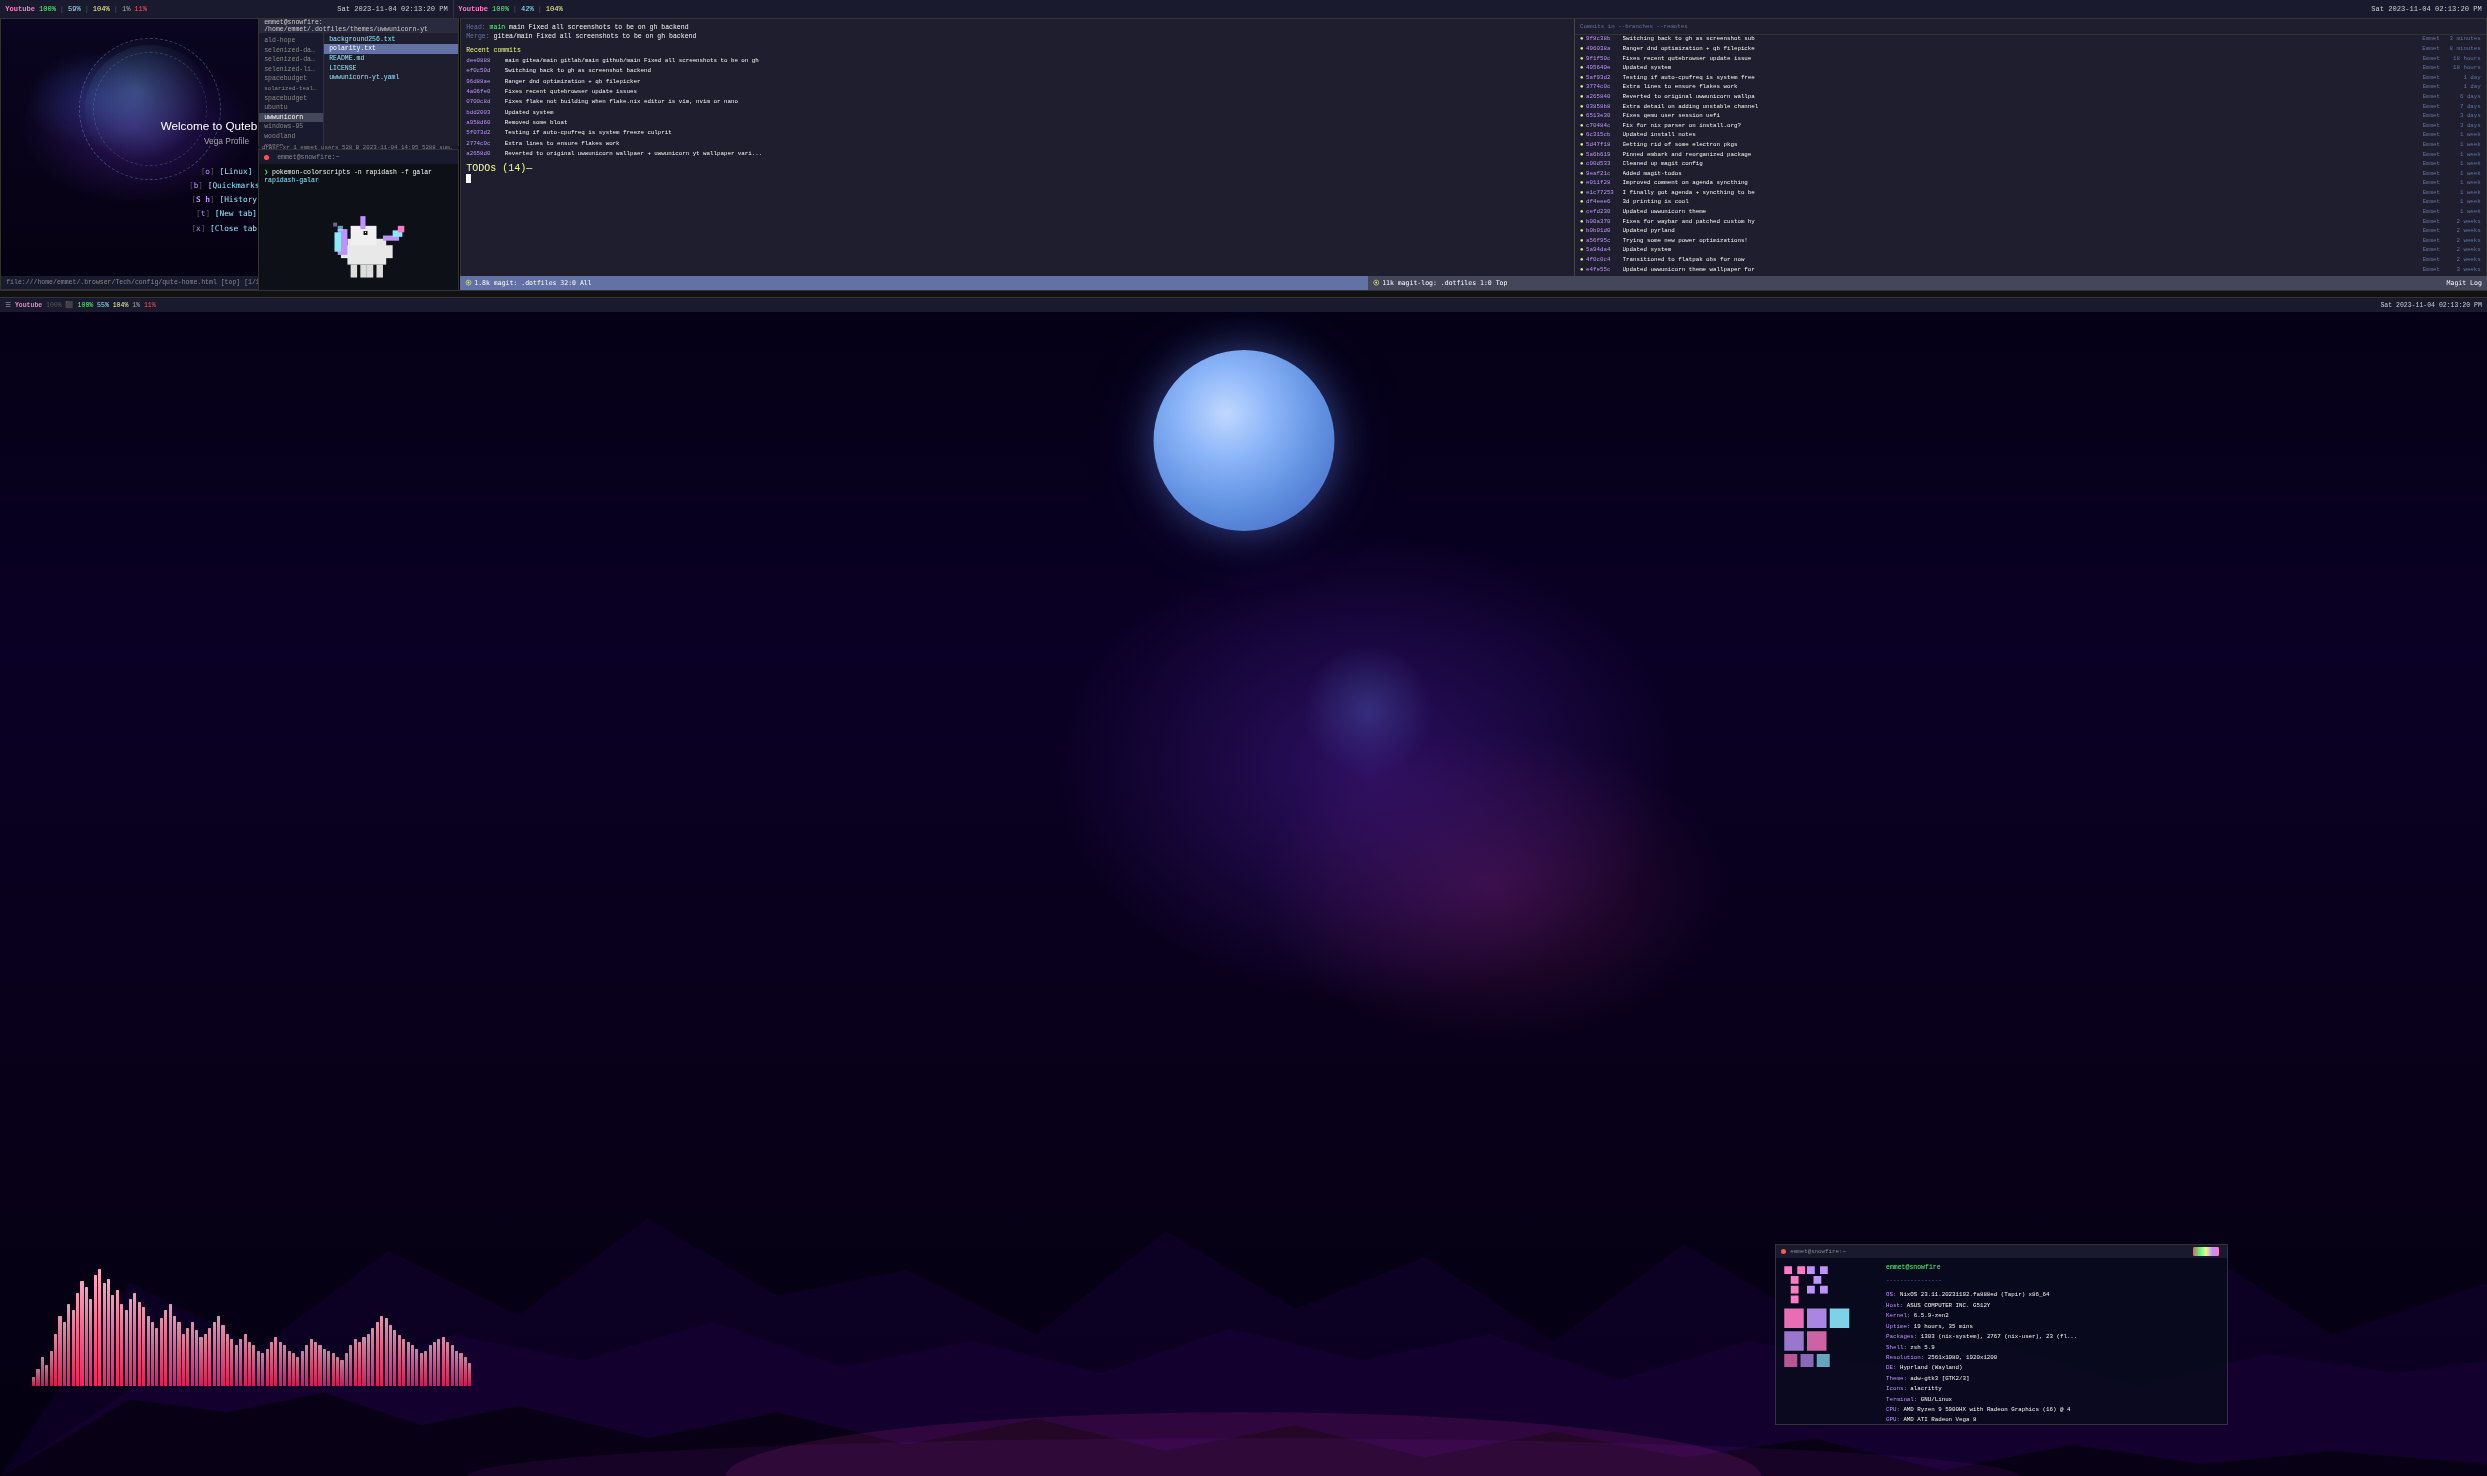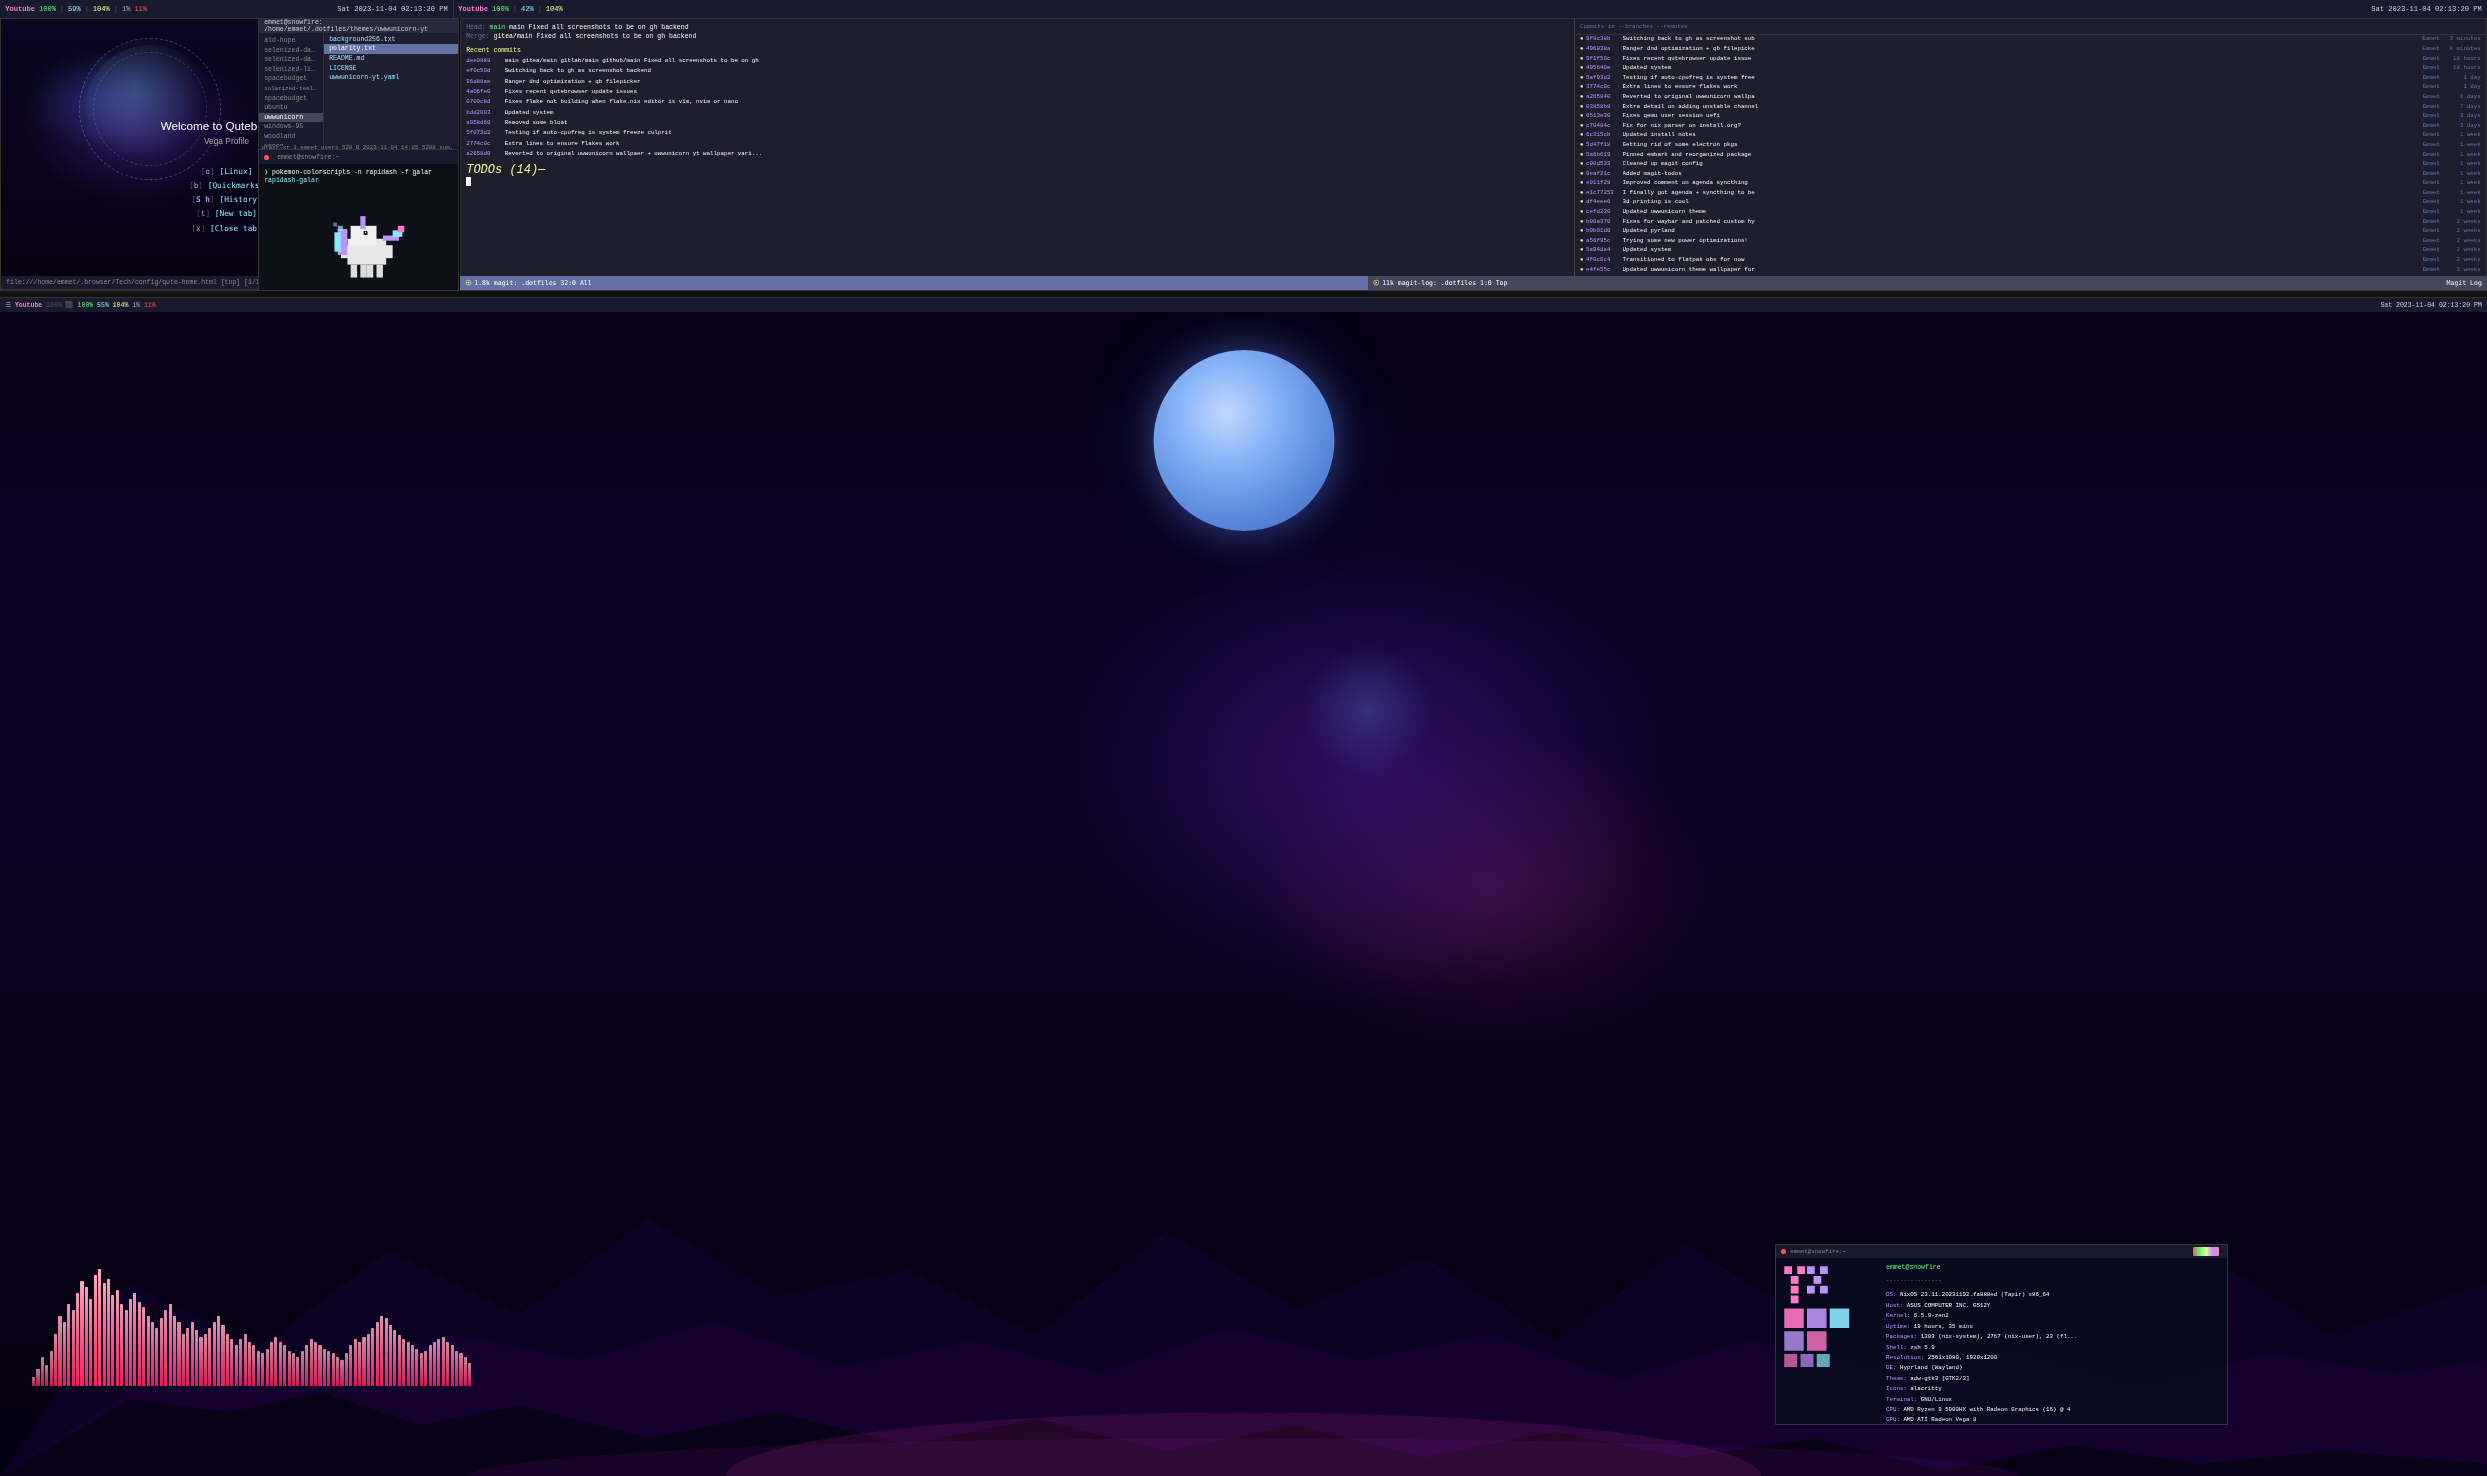--- a/index.html
+++ b/index.html
@@ -240,21 +240,21 @@
     .commit-row {
       display: flex;
       gap: 2.6px;
       margin-bottom: 1.3px;
       font-size: 5.8px;
       line-height: 9px;
     }
     .commit-hash { color: #bd93f9; min-width: 36px; }
     .commit-msg { color: #f8f8f2; flex: 1; overflow: hidden; text-overflow: ellipsis; white-space: nowrap; }
 
-    .todos-title { color: #f1fa8c; font-size: 12px; margin: 5.2px 0 2.6px; font-style: italic; }
+    .todos-title { color: #f1fa8c; font-size: 10px; margin: 5.2px 0 2.6px; }
     .cursor-line { display: inline-block; width: 5.2px; height: 9px; background: #fff; vertical-align: middle; }
 
     
     .gitlog-header {
       padding: 3.9px 5.2px;
       font-size: 5.8px;
       color: #6272a4;
       border-bottom: 0.6px solid #333;
     }
     .gitlog-row {

